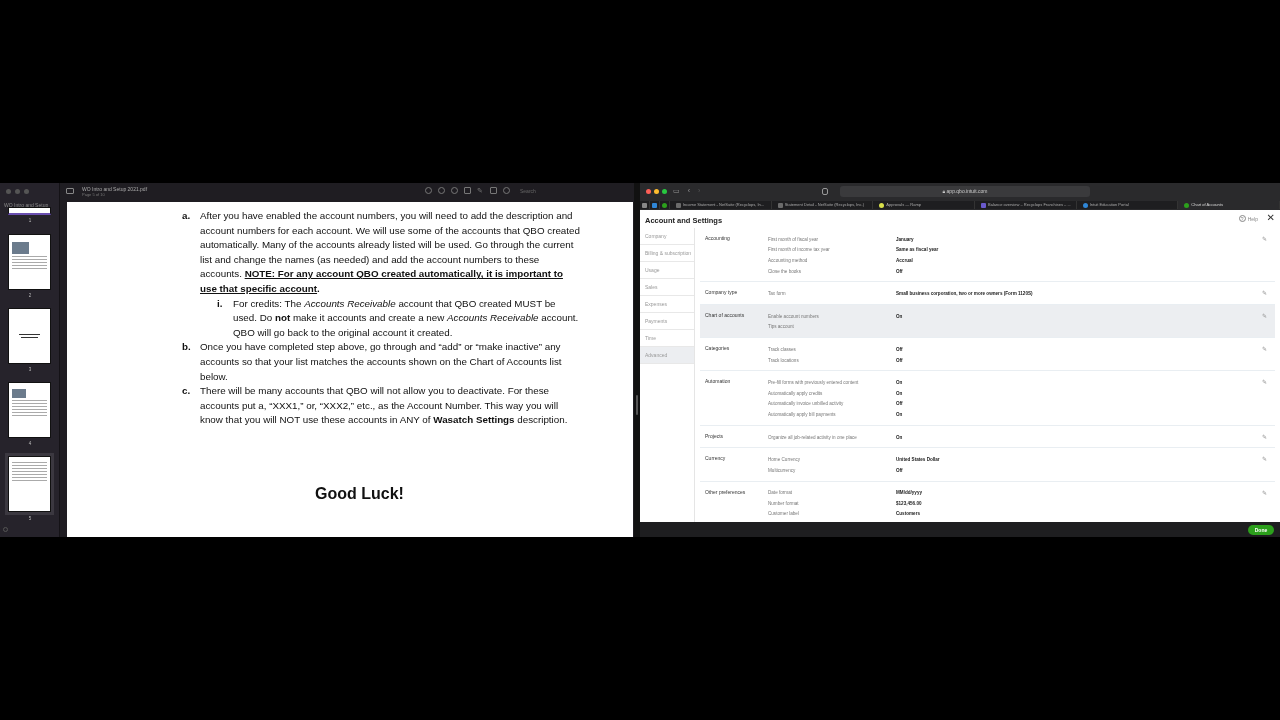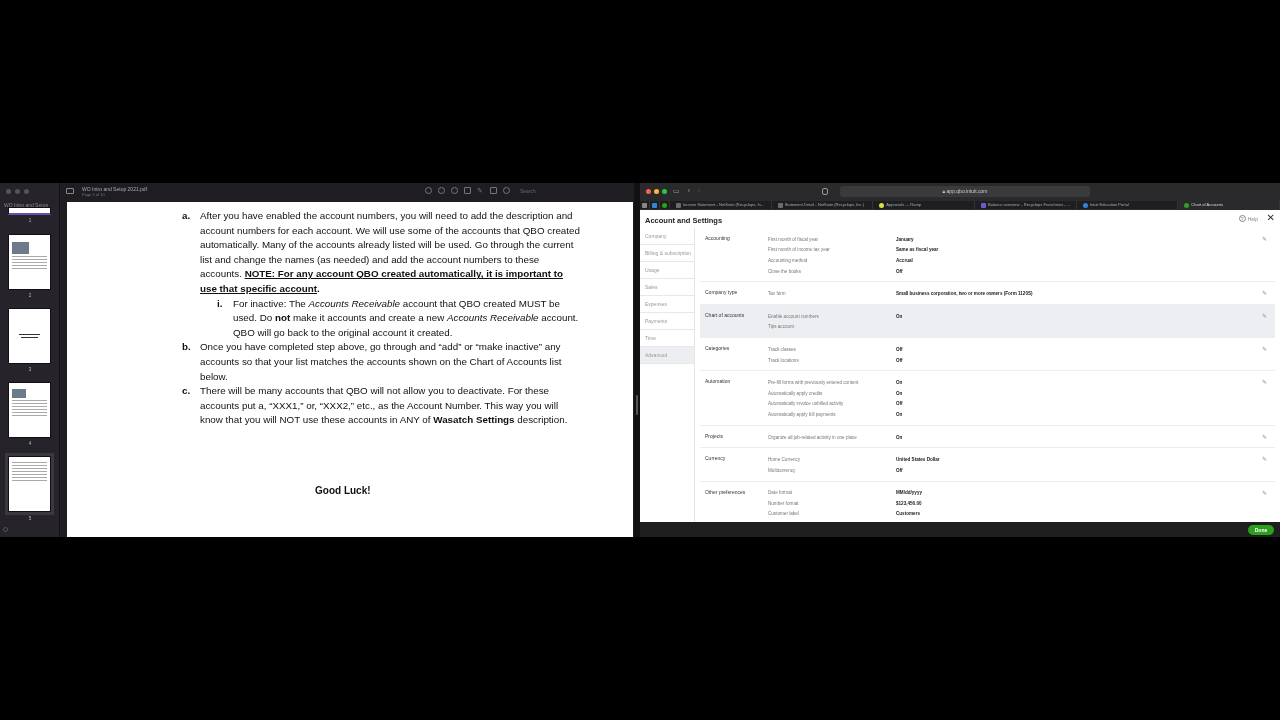--- a/index.html
+++ b/index.html
@@ -22,21 +22,21 @@
 .tb-icons{position:absolute;left:365px;top:4px;display:flex;gap:6px;align-items:center}
 .tb-icons span{width:7px;height:7px;border:1px solid #777;border-radius:50%;display:inline-block}
 .tb-search{font-size:5px;color:#666;margin-left:4px}
 .pdf-page{position:absolute;left:67px;top:19px;width:566px;height:335px;background:#fff;overflow:hidden}
 .doc{position:absolute;left:115px;top:7px;width:400px;font-family:"Liberation Sans",sans-serif;font-size:9.8px;line-height:14.6px;color:#111}
 .item{position:relative;padding-left:18px}
 .item .lbl{position:absolute;left:0;top:0;font-weight:bold}
 .subitem{position:relative;padding-left:51px}
 .subitem .lbl{position:absolute;left:35px;font-weight:bold}
 .ul-b{font-weight:bold;text-decoration:underline}
-.goodluck{position:absolute;left:248px;top:283px;font-size:10px;font-weight:bold;color:#111}
+.goodluck{position:absolute;left:248px;top:283px;font-size:16px;font-weight:bold;color:#111}
 .divider{position:absolute;left:634px;top:0;width:6px;height:354px;background:#111}
 .divider-handle{position:absolute;left:636px;top:212px;width:2px;height:20px;background:#555;border-radius:1px}
 
 .browser{position:absolute;left:640px;top:0;width:696px;height:354px;background:#2a2a2c}
 .b-traffic{position:absolute;left:6px;top:6px;display:flex;gap:3px}
 .b-traffic span{width:5px;height:5px;border-radius:50%}
 .b-nav{position:absolute;left:33px;top:4px;font-size:7px;color:#999;display:flex;gap:8px}
 .addr{position:absolute;left:200px;top:3px;width:250px;height:11px;background:#3a3a3c;border-radius:3px;font-size:5px;color:#ccc;text-align:center;line-height:11px}
 .b-right{position:absolute;right:8px;top:3px;font-size:7px;color:#aaa;display:flex;gap:8px}
 .shield{position:absolute;left:182px;top:5px;width:6px;height:7px;border:1px solid #999;border-radius:2px}
@@ -131,21 +131,21 @@
       </div>
     </div>
     <div class="pdf-page">
       <div class="doc">
         <div class="item">
           <span class="lbl">a.</span>
           <span>After you have enabled the account numbers, you will need to add the description and account numbers for each account. We will use some of the accounts that QBO created automatically. Many of the accounts already listed will be used. Go through the current list and change the names (as needed) and add the account numbers to these accounts. </span><span class="ul-b">NOTE: For any account QBO created automatically, it is important to use that specific account</span><b>.</b>
         </div>
         <div class="subitem">
           <span class="lbl">i.</span>
-          <span>For inactive: The </span><i>Accounts Receivable</i><span> account that QBO created MUST be used.  Do </span><b>not</b><span> make it accounts and create a new </span><i>Accounts Receivable</i><span> account. QBO will go back to the original account it created.</span>
+          <span>For credits: The </span><i>Accounts Receivable</i><span> account that QBO created MUST be used.  Do </span><b>not</b><span> make it accounts and create a new </span><i>Accounts Receivable</i><span> account. QBO will go back to the original account it created.</span>
         </div>
         <div class="item">
           <span class="lbl">b.</span>
           <span>Once you have completed step above, go through and “add” or “make inactive” any accounts so that your list matches the accounts shown on the Chart of Accounts list below.</span>
         </div>
         <div class="item">
           <span class="lbl">c.</span>
           <span>There will be many accounts that QBO will not allow you to deactivate. For these accounts put a, “XXX1,” or, “XXX2,” etc., as the Account Number. This way you will know that you will NOT use these accounts in ANY of </span><b>Wasatch Settings</b><span> description.</span>
         </div>
       </div>

